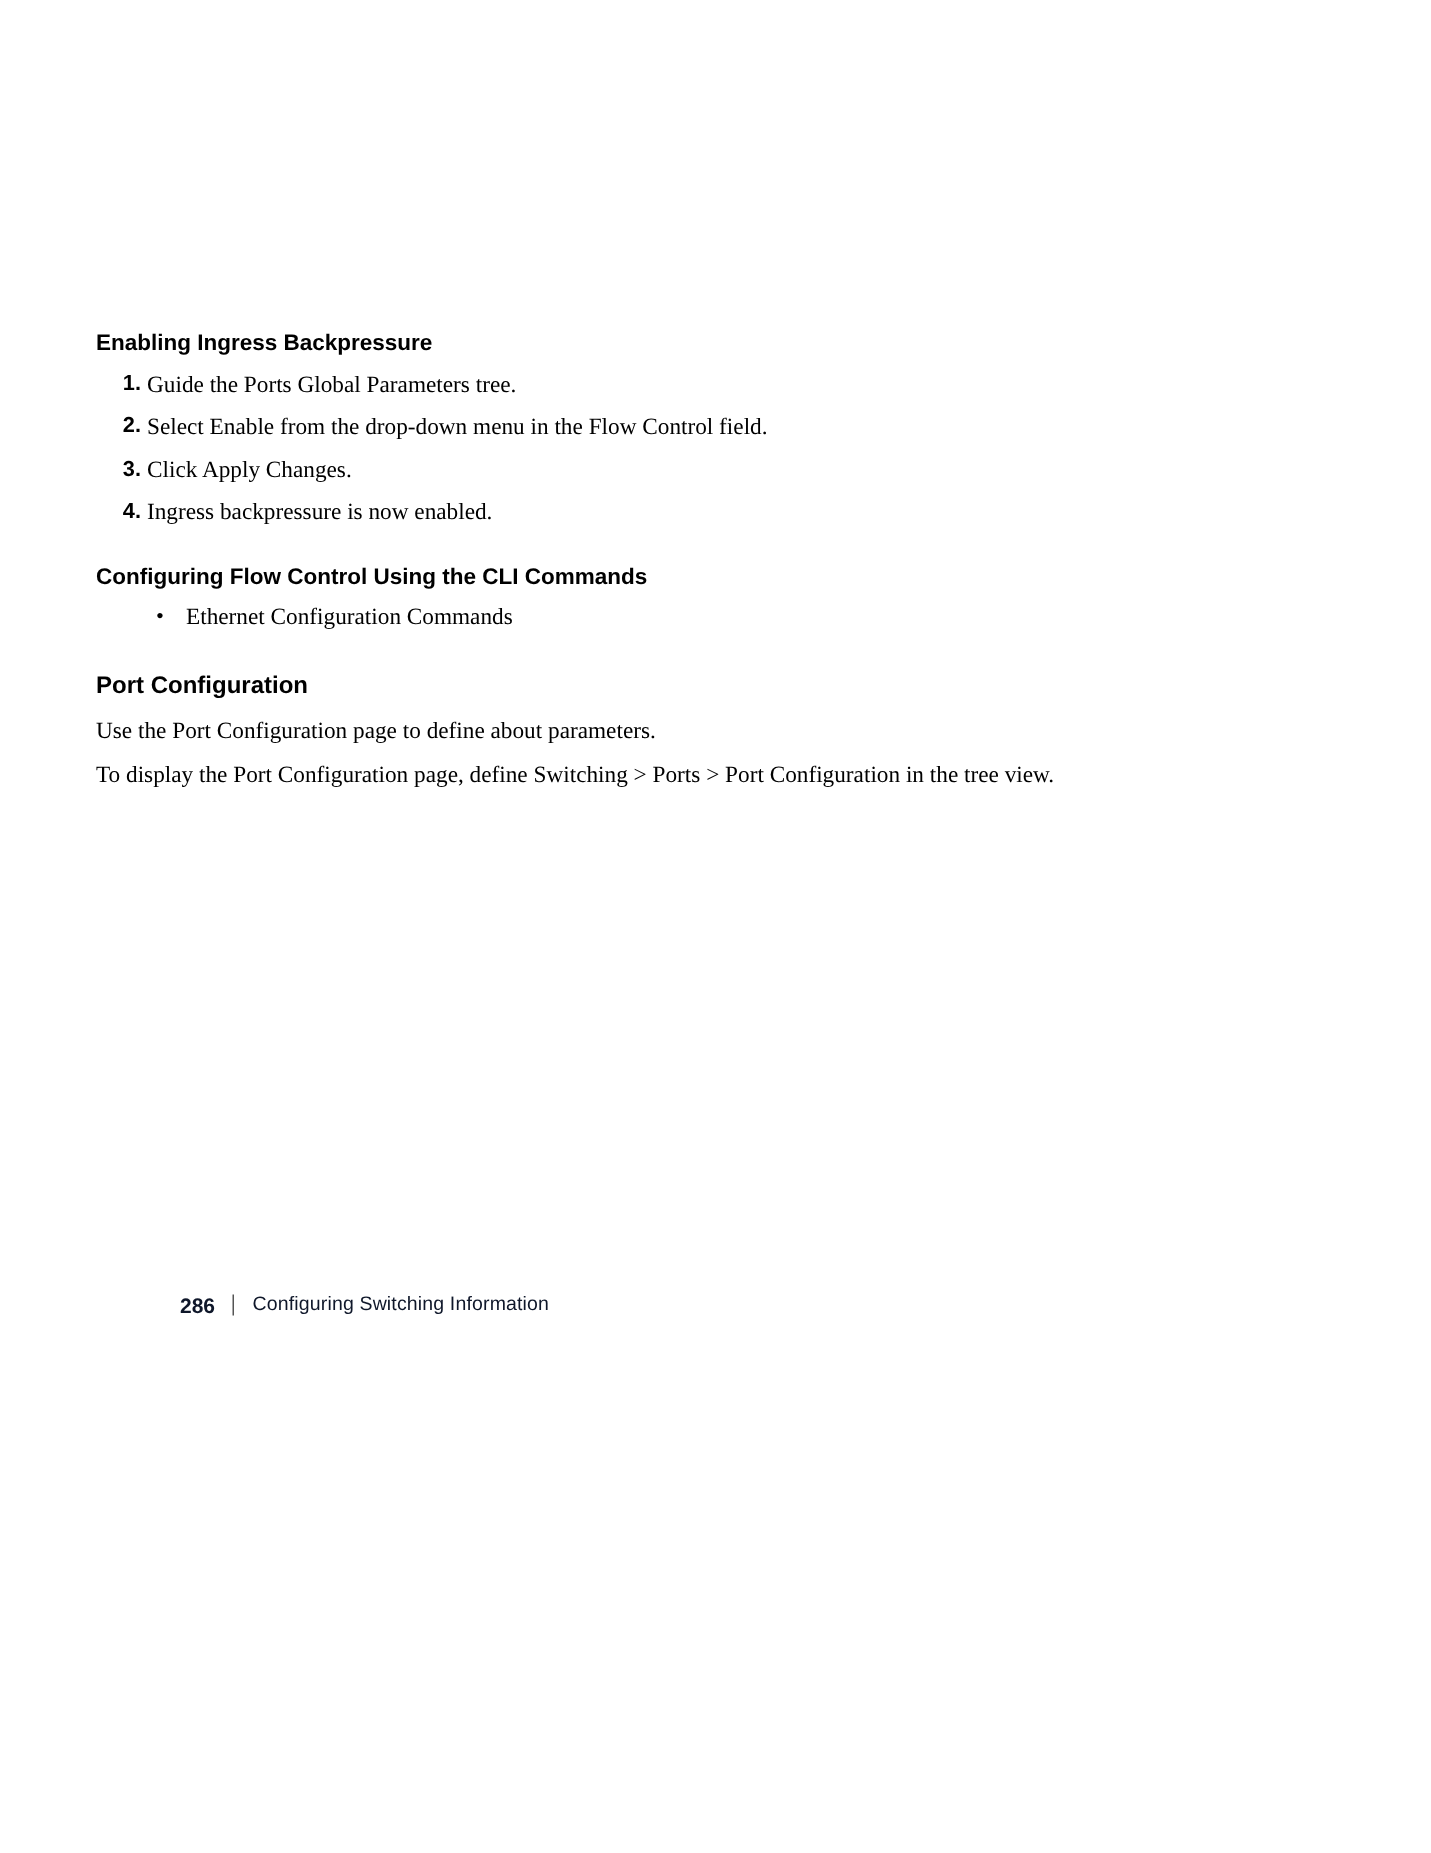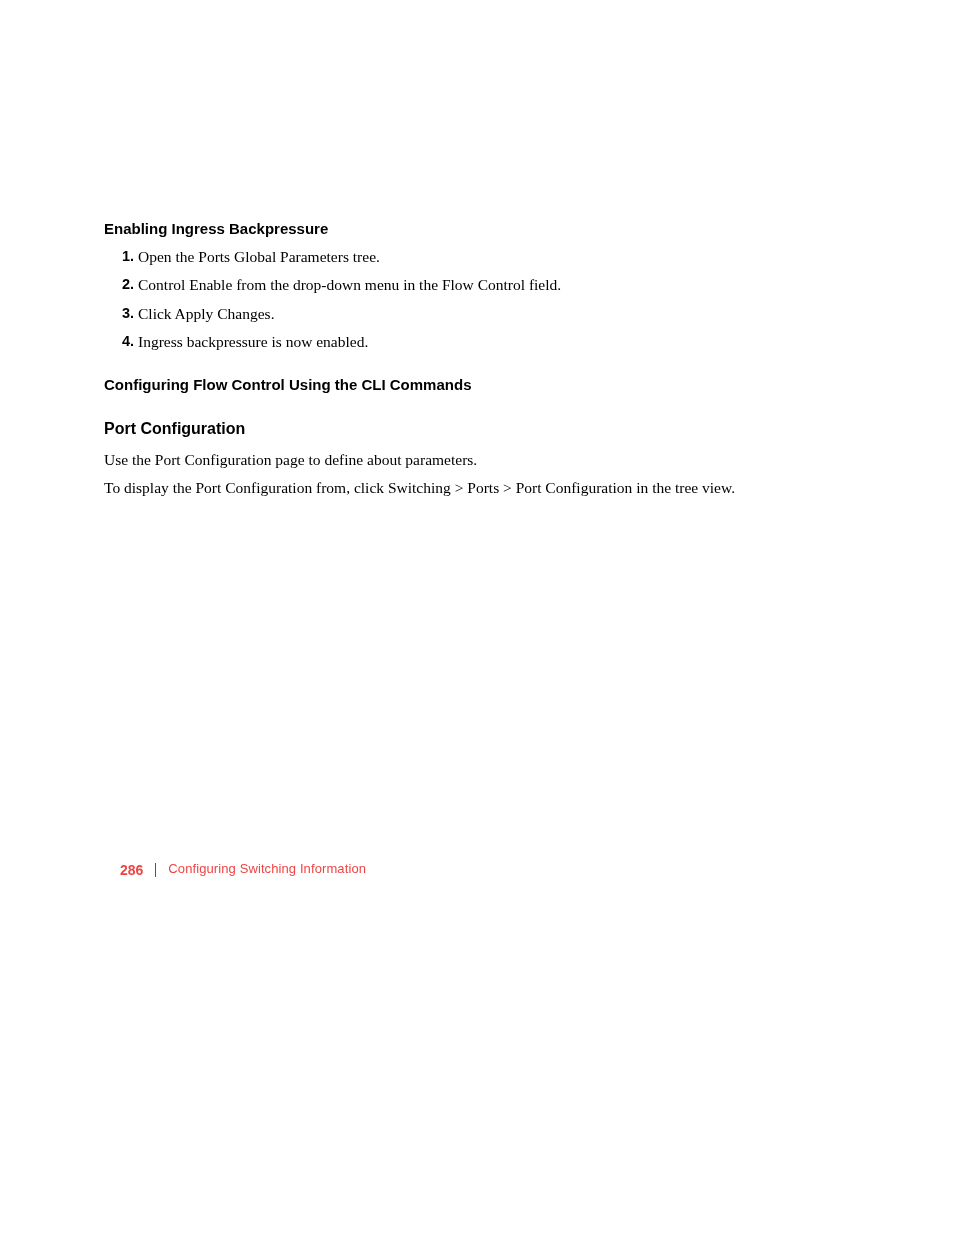--- a/index.html
+++ b/index.html
@@ -11,21 +11,21 @@
     font-family: Georgia, 'Times New Roman', serif;
     color: #000;
     font-size: 15.5px;
     line-height: 1.45;
   }
   .page {
     position: relative;
     width: 954px;
     height: 1043px;
     box-sizing: border-box;
-    padding: 218px 120px 0 104px;
+    padding: 218px 120px 0 64px;
   }
   .heading-4 {
     font-family: 'Helvetica Neue', Helvetica, Arial, sans-serif;
     font-weight: bold;
     font-size: 15px;
     margin-bottom: 6px;
   }
   .heading-3 {
     font-family: 'Helvetica Neue', Helvetica, Arial, sans-serif;
     font-weight: bold;
@@ -76,21 +76,21 @@
   }
   .para {
     margin-bottom: 6px;
   }
   .footer {
     position: absolute;
     left: 120px;
     bottom: 163px;
     font-family: 'Helvetica Neue', Helvetica, Arial, sans-serif;
     font-size: 13px;
-    color: #ef4444;
+    color: #0f172a;
     display: flex;
     align-items: center;
   }
   .footer .pagenum {
     font-weight: bold;
     font-size: 14px;
   }
   .footer .sep {
     display: inline-block;
     width: 1px;
@@ -105,44 +105,47 @@
 </style>
 </head>
 <body>
 
 <div class="page">
 
   <div class="heading-4">Enabling Ingress Backpressure</div>
   <ol class="numbered">
     <li>
       <span class="num">1.</span>
-      <span><span>Open the </span><span class="serif-bold">Ports Global Parameters</span><span> tree.</span></span>
+      <span><span>Guide the </span><span class="serif-bold">Ports Global Parameters</span><span> tree.</span></span>
     </li>
     <li>
       <span class="num">2.</span>
-      <span><span>Control Enable from the drop-down menu in the </span><span class="serif-bold">Flow Control</span><span> field.</span></span>
+      <span><span>Select Enable from the drop-down menu in the </span><span class="serif-bold">Flow Control</span><span> field.</span></span>
     </li>
     <li>
       <span class="num">3.</span>
       <span><span>Click </span><span class="serif-bold">Apply Changes</span><span>.</span></span>
     </li>
     <li>
       <span class="num">4.</span>
       <span><span>Ingress backpressure is now enabled.</span></span>
     </li>
   </ol>
 
   <div class="heading-4">Configuring Flow Control Using the CLI Commands</div>
+  <ul class="bulleted">
+    <li>Ethernet Configuration Commands</li>
+  </ul>
 
   <div class="heading-3">Port Configuration</div>
   <div class="para">
     <span>Use the </span><span class="serif-bold">Port Configuration</span><span> page to define about parameters.</span>
   </div>
   <div class="para">
-    <span>To display the </span><span class="serif-bold">Port Configuration</span><span> from, click </span><span class="serif-bold">Switching &gt; Ports &gt; Port Configuration</span><span> in the tree view.</span>
+    <span>To display the </span><span class="serif-bold">Port Configuration</span><span> page, define </span><span class="serif-bold">Switching &gt; Ports &gt; Port Configuration</span><span> in the tree view.</span>
   </div>
 
   <div class="footer">
     <span class="pagenum">286</span>
     <span class="sep"></span>
     <span class="chapter">Configuring Switching Information</span>
   </div>
 
 </div>
 

